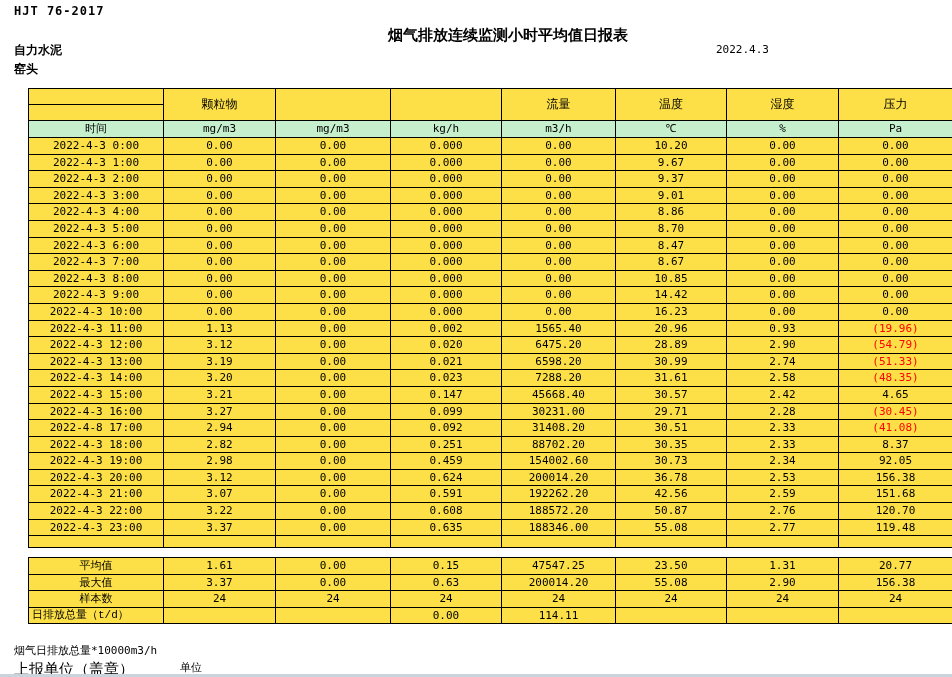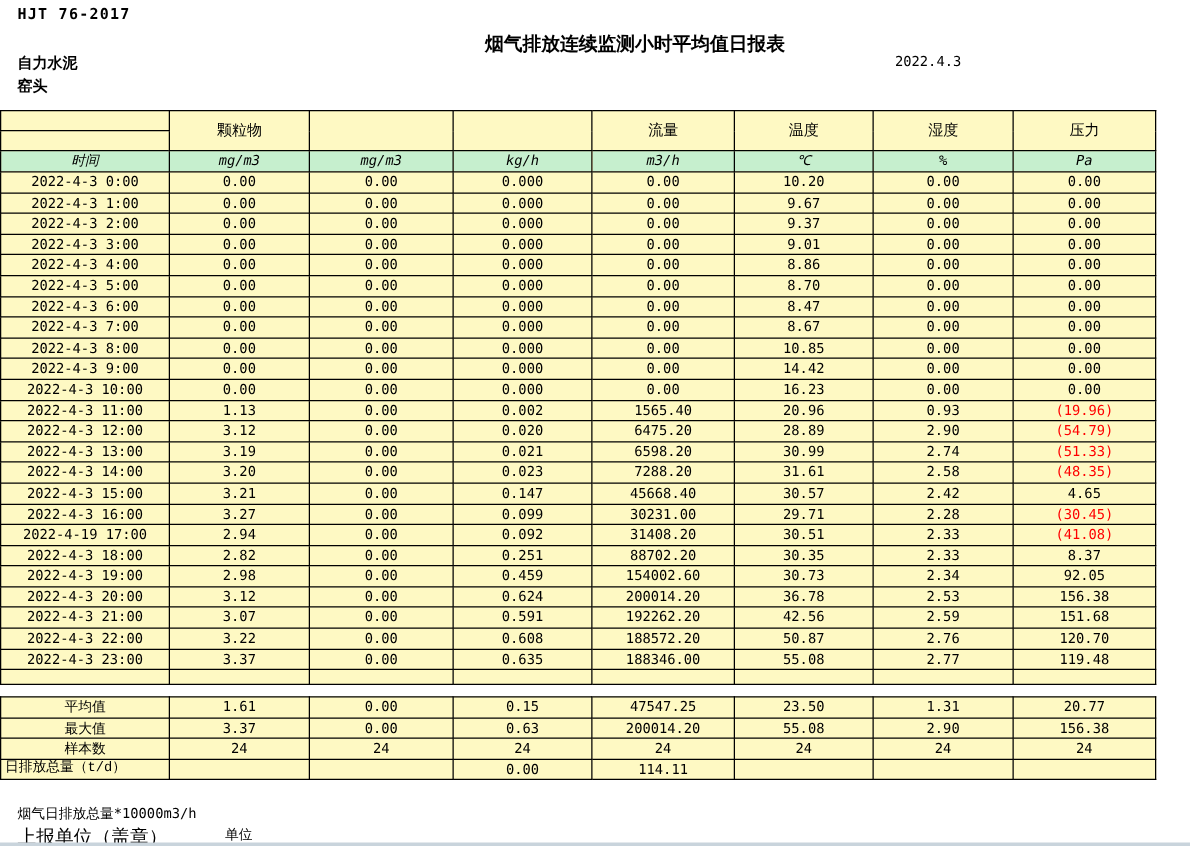--- a/index.html
+++ b/index.html
@@ -9,32 +9,32 @@
     color:#000;overflow:hidden;
   }
   .abs{position:absolute;white-space:nowrap;}
   .bold{font-weight:bold;}
   #std{left:14px;top:4px;font-size:12px;letter-spacing:1px;}
   #title{left:0;top:26px;width:952px;text-align:center;font-size:15px;padding-left:32px;}
   #date{left:716px;top:43px;font-size:11px;}
   #company{left:14px;top:42px;font-size:12px;}
   #site{left:14px;top:61px;font-size:12px;}
 
-  table{border-collapse:collapse;table-layout:fixed;position:absolute;left:0;background:#fef9c3;padding-left:40px;}
+  table{border-collapse:collapse;table-layout:fixed;position:absolute;left:28px;background:#fde047;padding-left:40px;}
   #main-table{top:88px;width:924px;}
   #summary-table{top:557px;width:924px;}
   th,td{
     border:1px solid #000;padding:0;margin:0;
     text-align:center;vertical-align:middle;
     font-size:11px;font-weight:normal;
     height:15.6px;line-height:15.6px;
     overflow:hidden;white-space:nowrap;
   }
   #main-table thead th{height:15px;line-height:15px;}
-  #main-table thead .units th{height:16px;line-height:16px;background:var(--hl,#C6EFCE);font-style:italic;}
+  #main-table thead .units th{height:16px;line-height:16px;background:var(--hl,#C6EFCE);}
   #main-table thead tr.group th{font-size:12px;}
   tr.blank td{height:11px;line-height:11px;}
   td.red{color:var(--neg,#FF0000);}
   td.left{text-align:left;padding-left:3px;font-family:Liberation Mono, monospace;}
 
   #footer-note{left:14px;top:643px;font-size:11px;}
   #footer-report{left:14px;top:660px;font-size:15px;}
   #footer-unit{left:180px;top:660px;font-size:11px;}
   #bottom-strip{left:0;top:674px;width:952px;height:3px;background:#c9d4dc;}
 </style>
@@ -248,21 +248,21 @@
         <td>2022-4-3 16:00</td>
         <td>3.27</td>
         <td>0.00</td>
         <td>0.099</td>
         <td>30231.00</td>
         <td>29.71</td>
         <td>2.28</td>
         <td class="red">(30.45)</td>
       </tr>
       <tr>
-        <td>2022-4-19 17:00</td>
+        <td>2022-4-8 17:00</td>
         <td>2.94</td>
         <td>0.00</td>
         <td>0.092</td>
         <td>31408.20</td>
         <td>30.51</td>
         <td>2.33</td>
         <td class="red">(41.08)</td>
       </tr>
       <tr>
         <td>2022-4-3 18:00</td>

